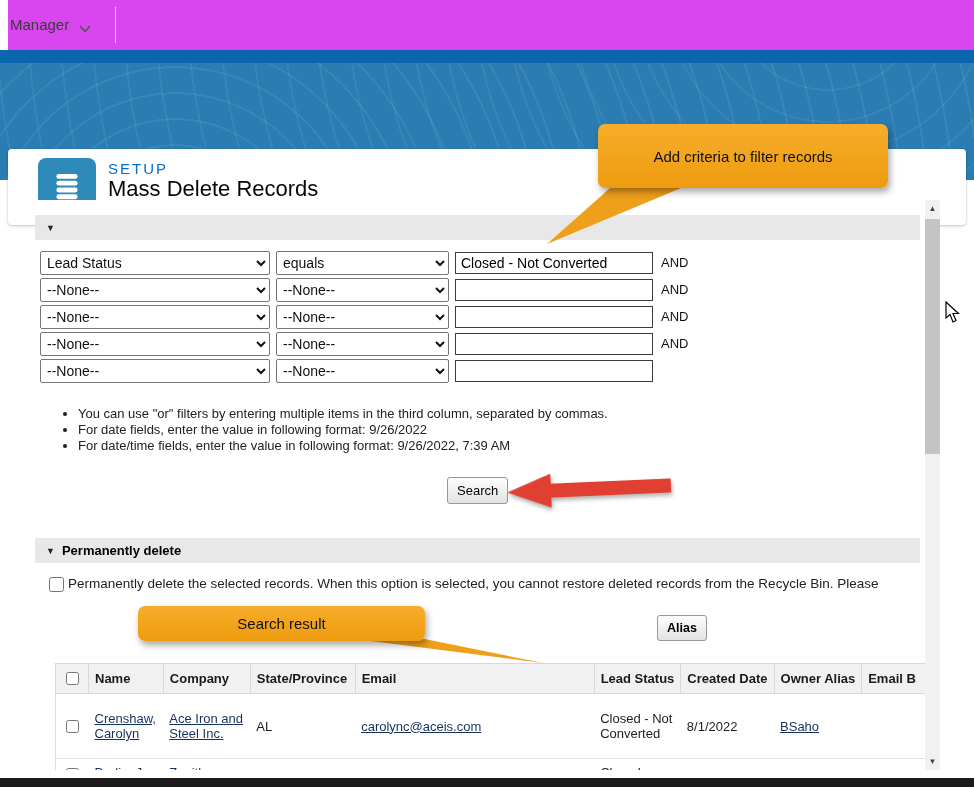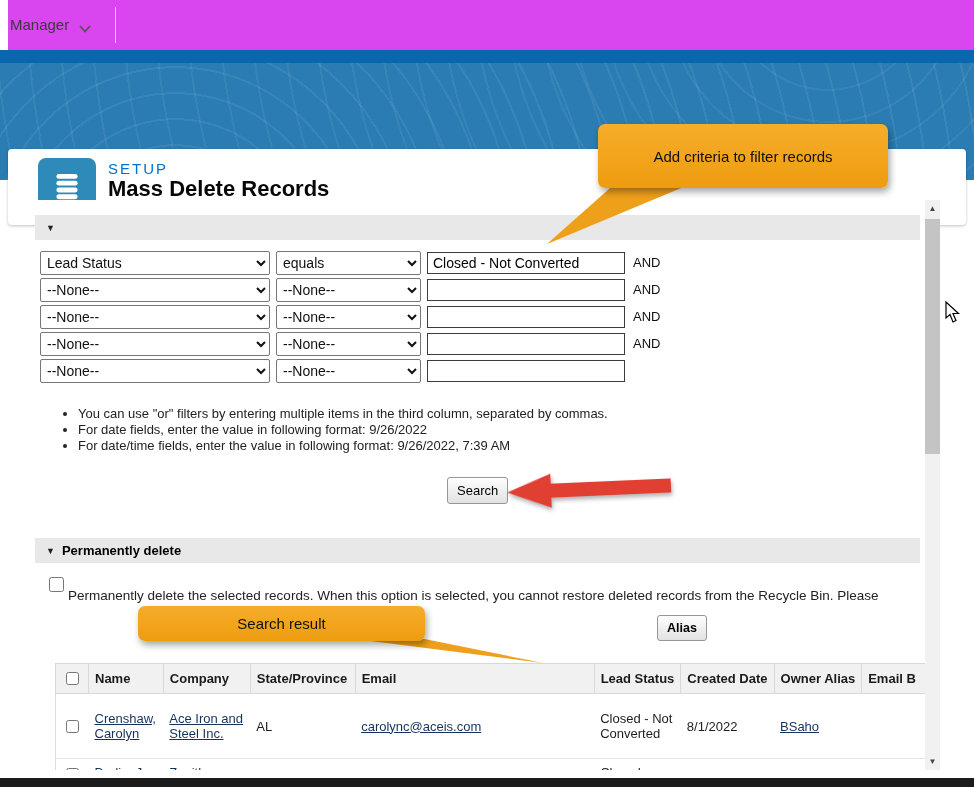--- a/index.html
+++ b/index.html
@@ -26,21 +26,21 @@
   }
   .header-card {
     position:absolute; left:8px; top:86px; width:958px; height:76px;
     background:#fff; border-radius:4px; box-shadow:0 1px 3px rgba(0,0,0,.25);
   }
   .setup-icon {
     position:absolute; left:30px; top:9px; width:58px; height:58px;
     background:#2e8ab8; border-radius:8px; display:flex; align-items:center; justify-content:center;
   }
   .eyebrow { position:absolute; left:100px; top:11px; font-size:15px; letter-spacing:2px; color:#0170ce; }
-  .page-title { position:absolute; left:100px; top:27px; font-size:22px; font-weight:bold; color:#080707; }
+  .page-title { position:absolute; left:100px; top:27px; font-size:22px; font-weight:normal; color:#080707; }
 
   
   .callout {
     position:absolute; z-index:20; display:flex; align-items:center; justify-content:center;
     background:linear-gradient(#f6ad2b,#ee9c0f); border-radius:7px;
     font-size:15px; color:#101010; box-shadow:2px 4px 7px rgba(0,0,0,.35); text-align:center;
   }
   .callout-1 { left:598px; top:124px; width:290px; height:64px; }
   .callout-2 { left:138px; top:606px; width:287px; height:35px; }
   .callout-tail { position:absolute; z-index:19; background:#efa01a; filter:drop-shadow(2px 3px 3px rgba(0,0,0,.3)); }
@@ -54,42 +54,42 @@
     position:absolute; left:0; width:885px; height:25px; background:#e8e8e8;
     display:flex; align-items:center; font-size:13px; font-weight:bold; color:#000; cursor:default;
   }
   .sec-bar .tri { font-size:9px; margin:0 7px 0 11px; color:#222; }
   .bar-step3 { top:15px; }
   .bar-perm  { top:338px; }
 
   .crit-row { position:absolute; left:5px; height:25px; display:flex; align-items:center; gap:6px; }
   select { height:24px; font-size:14px; font-family:inherit; border:1px solid #767676; border-radius:2px; background:#fff; color:#111; padding:0 2px; }
   .crit-field { width:230px; }
-  .crit-op { width:145px; }
+  .crit-op { width:173px; }
   .crit-val { width:198px; height:22px; font-size:14px; font-family:inherit; border:1px solid #3c3c3c; padding:1px 5px; }
   .and { font-size:13px; color:#111; margin-left:2px; }
 
   .filter-note { position:absolute; left:5px; top:184px; font-size:13px; color:#444; }
   .hints { position:absolute; left:25px; top:206px; margin:0; padding-left:18px; font-size:13px; color:#222; }
   .hints li { line-height:16px; }
 
   .btn {
     font-family:inherit; font-size:13px; color:#000;
     background:linear-gradient(#fefefe,#e2e2e2); border:1px solid #979797; border-radius:3px;
     padding:5px 9px; cursor:pointer;
   }
   .search-btn { position:absolute; left:412px; top:277px; }
   .delete-btn { position:absolute; left:622px; top:415px; font-weight:bold; font-size:12.5px; }
 
   .red-arrow { position:absolute; left:468px; top:268px; transform:rotate(-2.5deg); filter:drop-shadow(1px 3px 2px rgba(0,0,0,.3)); }
 
   .perm-check { position:absolute; left:10px; top:374px; width:15px; height:15px; }
   .perm-note {
     position:absolute; left:33px; top:376px; width:852px; font-size:13.5px; color:#222;
-    white-space:nowrap; overflow:hidden;margin-top:12px;
+    white-space:nowrap; overflow:hidden;
   }
 
   
   .leads-table { position:absolute; left:20px; top:463px; border-collapse:collapse; table-layout:fixed; border:1px solid #dcdcdc; }
   .leads-table th {
     background:#f1f1f1; border:1px solid #d8d8d8; font-size:13px; font-weight:bold; color:#1a1a1a;
     padding:5px 6px; text-align:left; white-space:nowrap; overflow:hidden; height:27px;
   }
   .leads-table td { font-size:13px; color:#1d1d1d; padding:4px 6px; border-bottom:1px solid #e4e4e4; }
   .row-1 td { vertical-align:middle; height:65px; }

